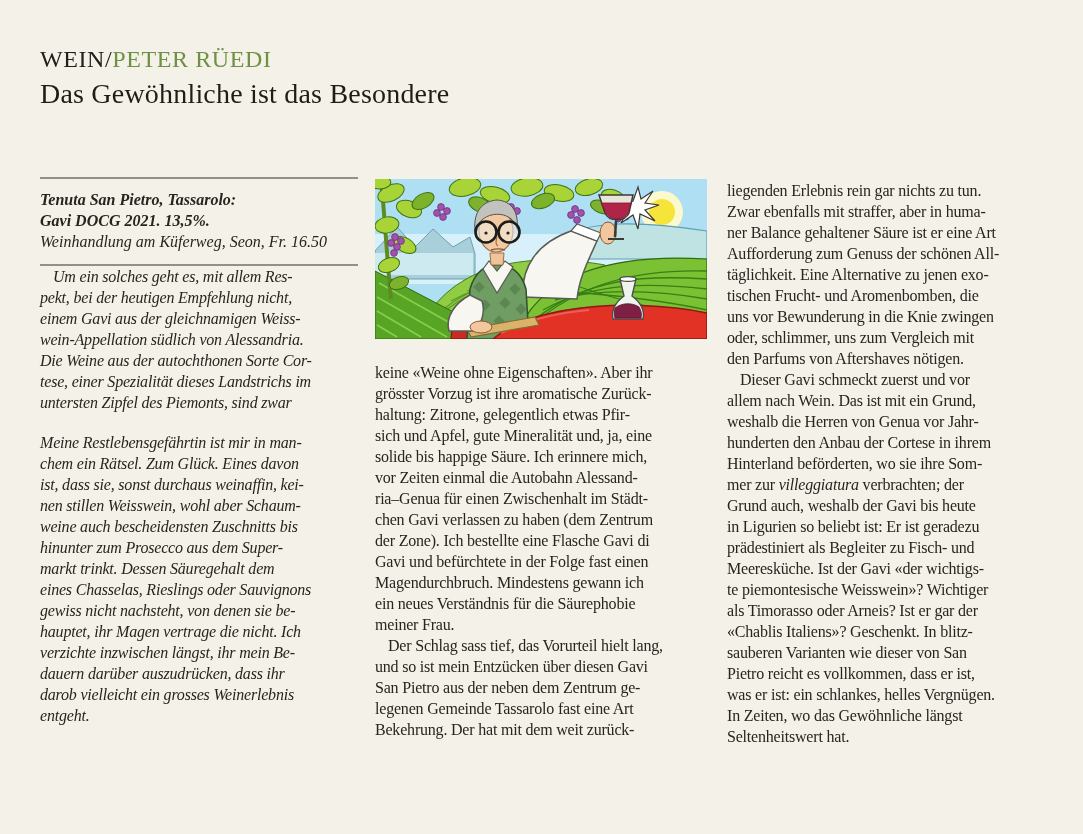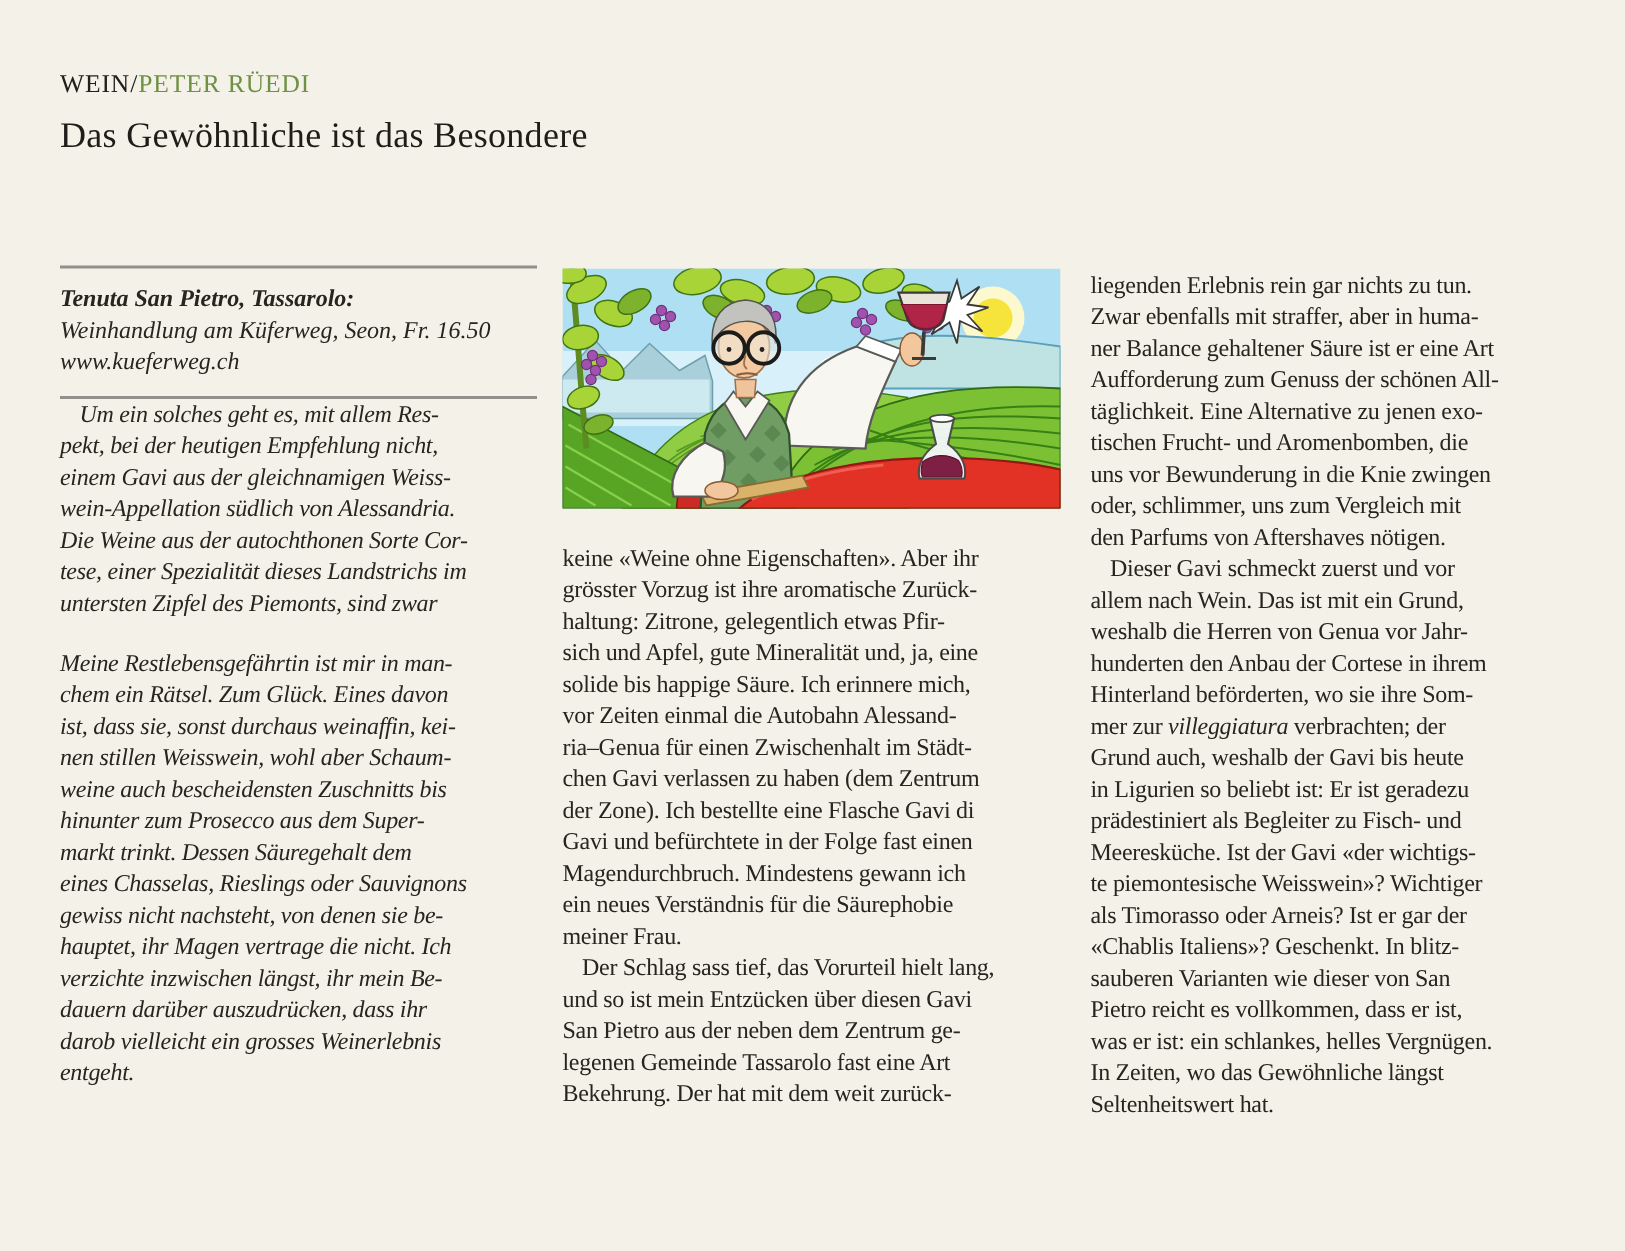--- a/index.html
+++ b/index.html
@@ -6,27 +6,27 @@
   .page{
     position:relative;
     width:1083px;height:834px;
     background:#f4f1e9;
     font-family:"Liberation Serif", serif;
     color:#26251f;
     overflow:hidden;
   }
   .kicker{
     position:absolute;left:40px;top:46px;
-    font-size:17px;letter-spacing:.6px;
+    font-size:24px;letter-spacing:.6px;
     color:#21201c;
   }
   .kicker .author{color:#6f9143;}
   .headline{
     position:absolute;left:40px;top:78px;
-    font-size:24px;font-weight:500;margin:0;
+    font-size:28px;font-weight:500;margin:0;
     color:#1e1d18;letter-spacing:.2px;
   }
   .col{position:absolute;}
   .col1{left:40px;top:177px;width:318px;font-style:italic;}
   .col2{left:375px;top:179px;width:336px;}
   .col3{left:727px;top:180px;width:320px;}
   .infobox{
     border-top:2px solid #91908a;
     border-bottom:2px solid #91908a;
     padding:10px 0 12px 0;
@@ -52,22 +52,22 @@
 
 <div class="page">
 
   <div class="kicker"><span>WEIN</span><span>/</span><span class="author">PETER RÜEDI</span></div>
 
   <h1 class="headline">Das Gewöhnliche ist das Besondere</h1>
 
   <div class="col col1">
     <div class="infobox">
       <p class="b">Tenuta San Pietro, Tassarolo:</p>
+      <p class="b">Gavi DOCG 2021. 13,5%.</p>
       <p class="r">Weinhandlung am Küferweg, Seon, Fr. 16.50</p>
-      <p class="r">www.kueferweg.ch</p>
     </div>
     <p class="para indent">Um ein solches geht es, mit allem Res-
 pekt, bei der heutigen Empfehlung nicht,
 einem Gavi aus der gleichnamigen Weiss-
 wein-Appellation südlich von Alessandria.
 Die Weine aus der autochthonen Sorte Cor-
 tese, einer Spezialität dieses Landstrichs im
 untersten Zipfel des Piemonts, sind zwar</p>
     <p class="para para-first">Meine Restlebensgefährtin ist mir in man-
 chem ein Rätsel. Zum Glück. Eines davon

